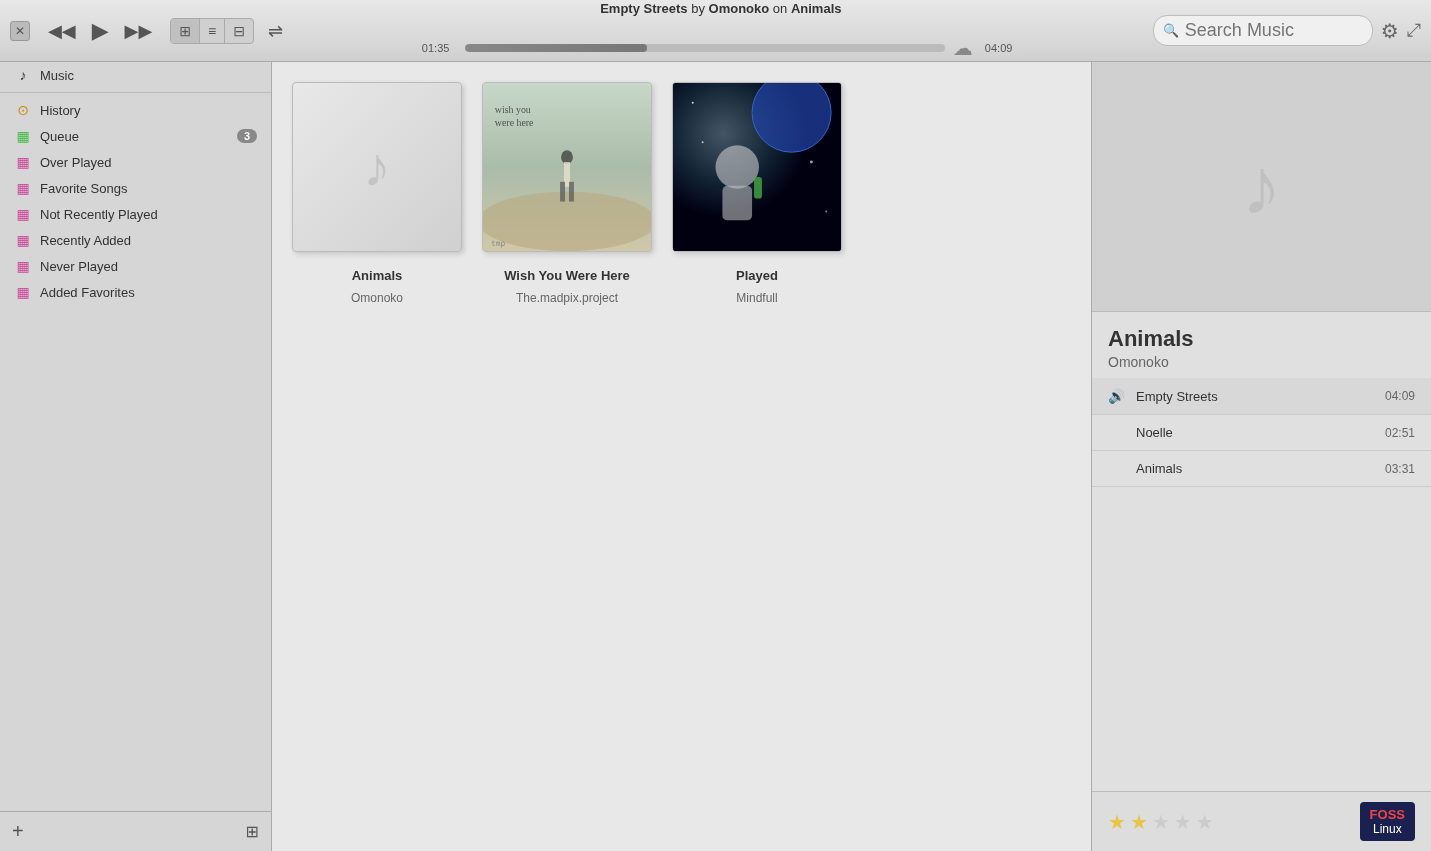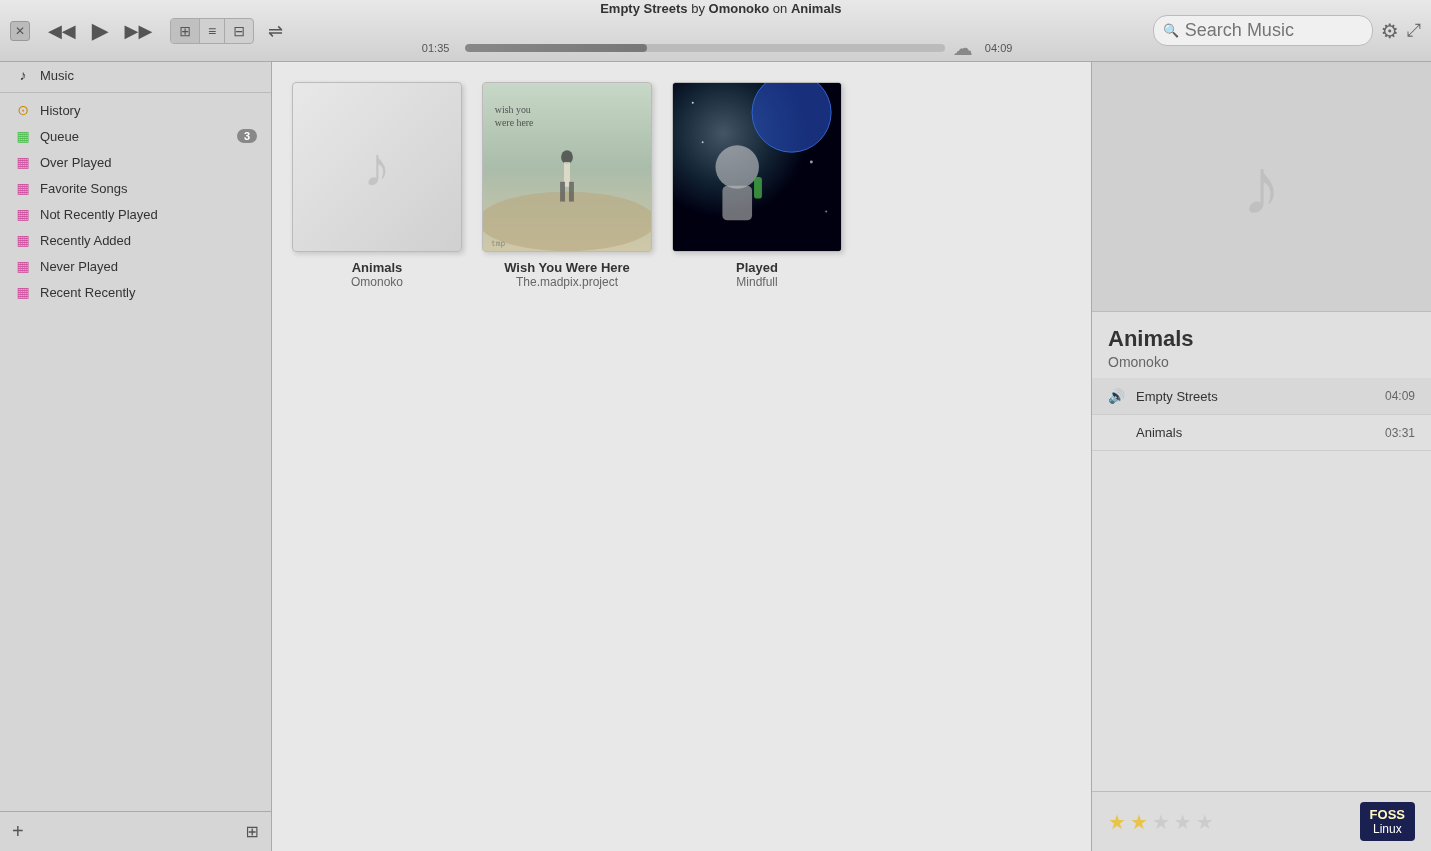--- a/index.html
+++ b/index.html
@@ -222,20 +222,21 @@
       flex-wrap: wrap;
       align-content: flex-start;
       gap: 20px;
     }
     .album-card {
       display: flex;
       flex-direction: column;
       align-items: center;
       width: 170px;
       cursor: pointer;
+      gap: 8px;
     }
     .album-art {
       width: 170px;
       height: 170px;
       background: #d0d0d0;
       border-radius: 4px;
       border: 1px solid #bbb;
       display: flex; align-items: center; justify-content: center;
       overflow: hidden;
       box-shadow: 2px 2px 5px rgba(0,0,0,0.15);
@@ -421,21 +422,21 @@
     <div class="sidebar-item">
       <span class="sidebar-icon icon-pink">▦</span>
       <span>Recently Added</span>
     </div>
     <div class="sidebar-item">
       <span class="sidebar-icon icon-pink">▦</span>
       <span>Never Played</span>
     </div>
     <div class="sidebar-item">
       <span class="sidebar-icon icon-pink">▦</span>
-      <span>Recent Recently</span>
+      <span>Added Favorites</span>
     </div>
 
     <div class="sidebar-bottom">
       <button class="sidebar-add-btn">+</button>
       <button class="sidebar-eq-btn">⊞</button>
     </div>
   </div>
 
   <div class="content-area">
 
@@ -522,30 +523,35 @@
       <div class="now-playing-artist">Omonoko</div>
     </div>
     <div class="track-list">
       <div class="track-item playing">
         <span class="track-playing-icon">🔊</span>
         <span class="track-name">Empty Streets</span>
         <span class="track-duration">04:09</span>
       </div>
       <div class="track-item">
         <span class="track-playing-icon"></span>
+        <span class="track-name">Noelle</span>
+        <span class="track-duration">02:51</span>
+      </div>
+      <div class="track-item">
+        <span class="track-playing-icon"></span>
         <span class="track-name">Animals</span>
         <span class="track-duration">03:31</span>
       </div>
     </div>
     <div class="right-panel-footer">
       <span class="star">★</span>
       <span class="star">★</span>
       <span class="star empty">★</span>
       <span class="star empty">★</span>
       <span class="star empty">★</span>
       <div style="margin-left: auto; background: #1a2050; padding: 5px 10px; border-radius: 4px; display:flex; flex-direction:column; align-items:center;">
-        <span style="color:#fef9c3; font-weight:bold; font-size:13px;">FOSS</span>
+        <span style="color:#ef4444; font-weight:bold; font-size:13px;">FOSS</span>
         <span style="color:white; font-size:12px;">Linux</span>
       </div>
     </div>
   </div>
 
 </div>
 
 </body></html>

